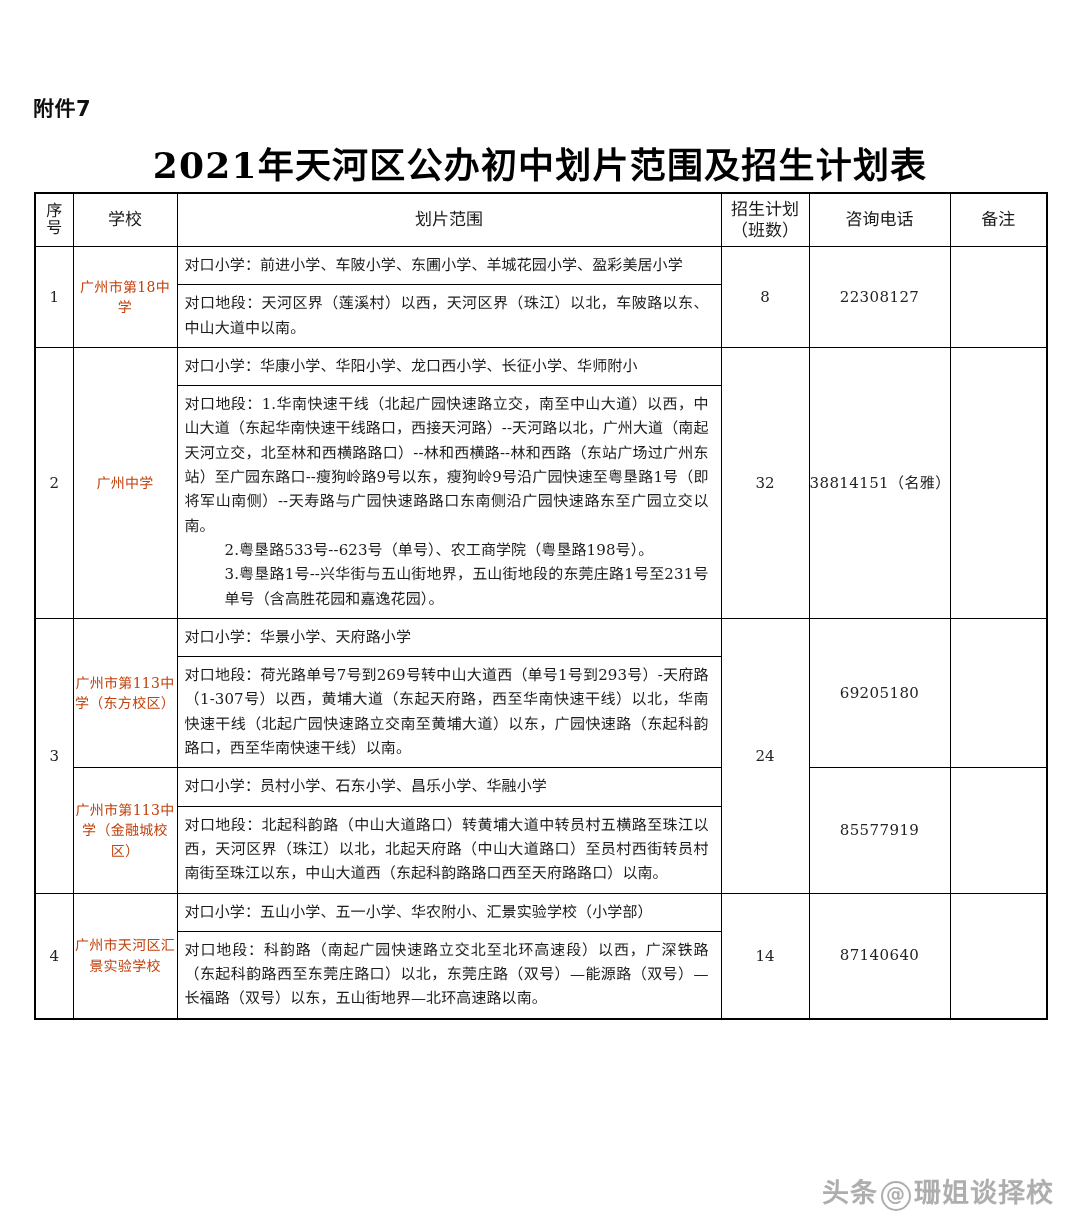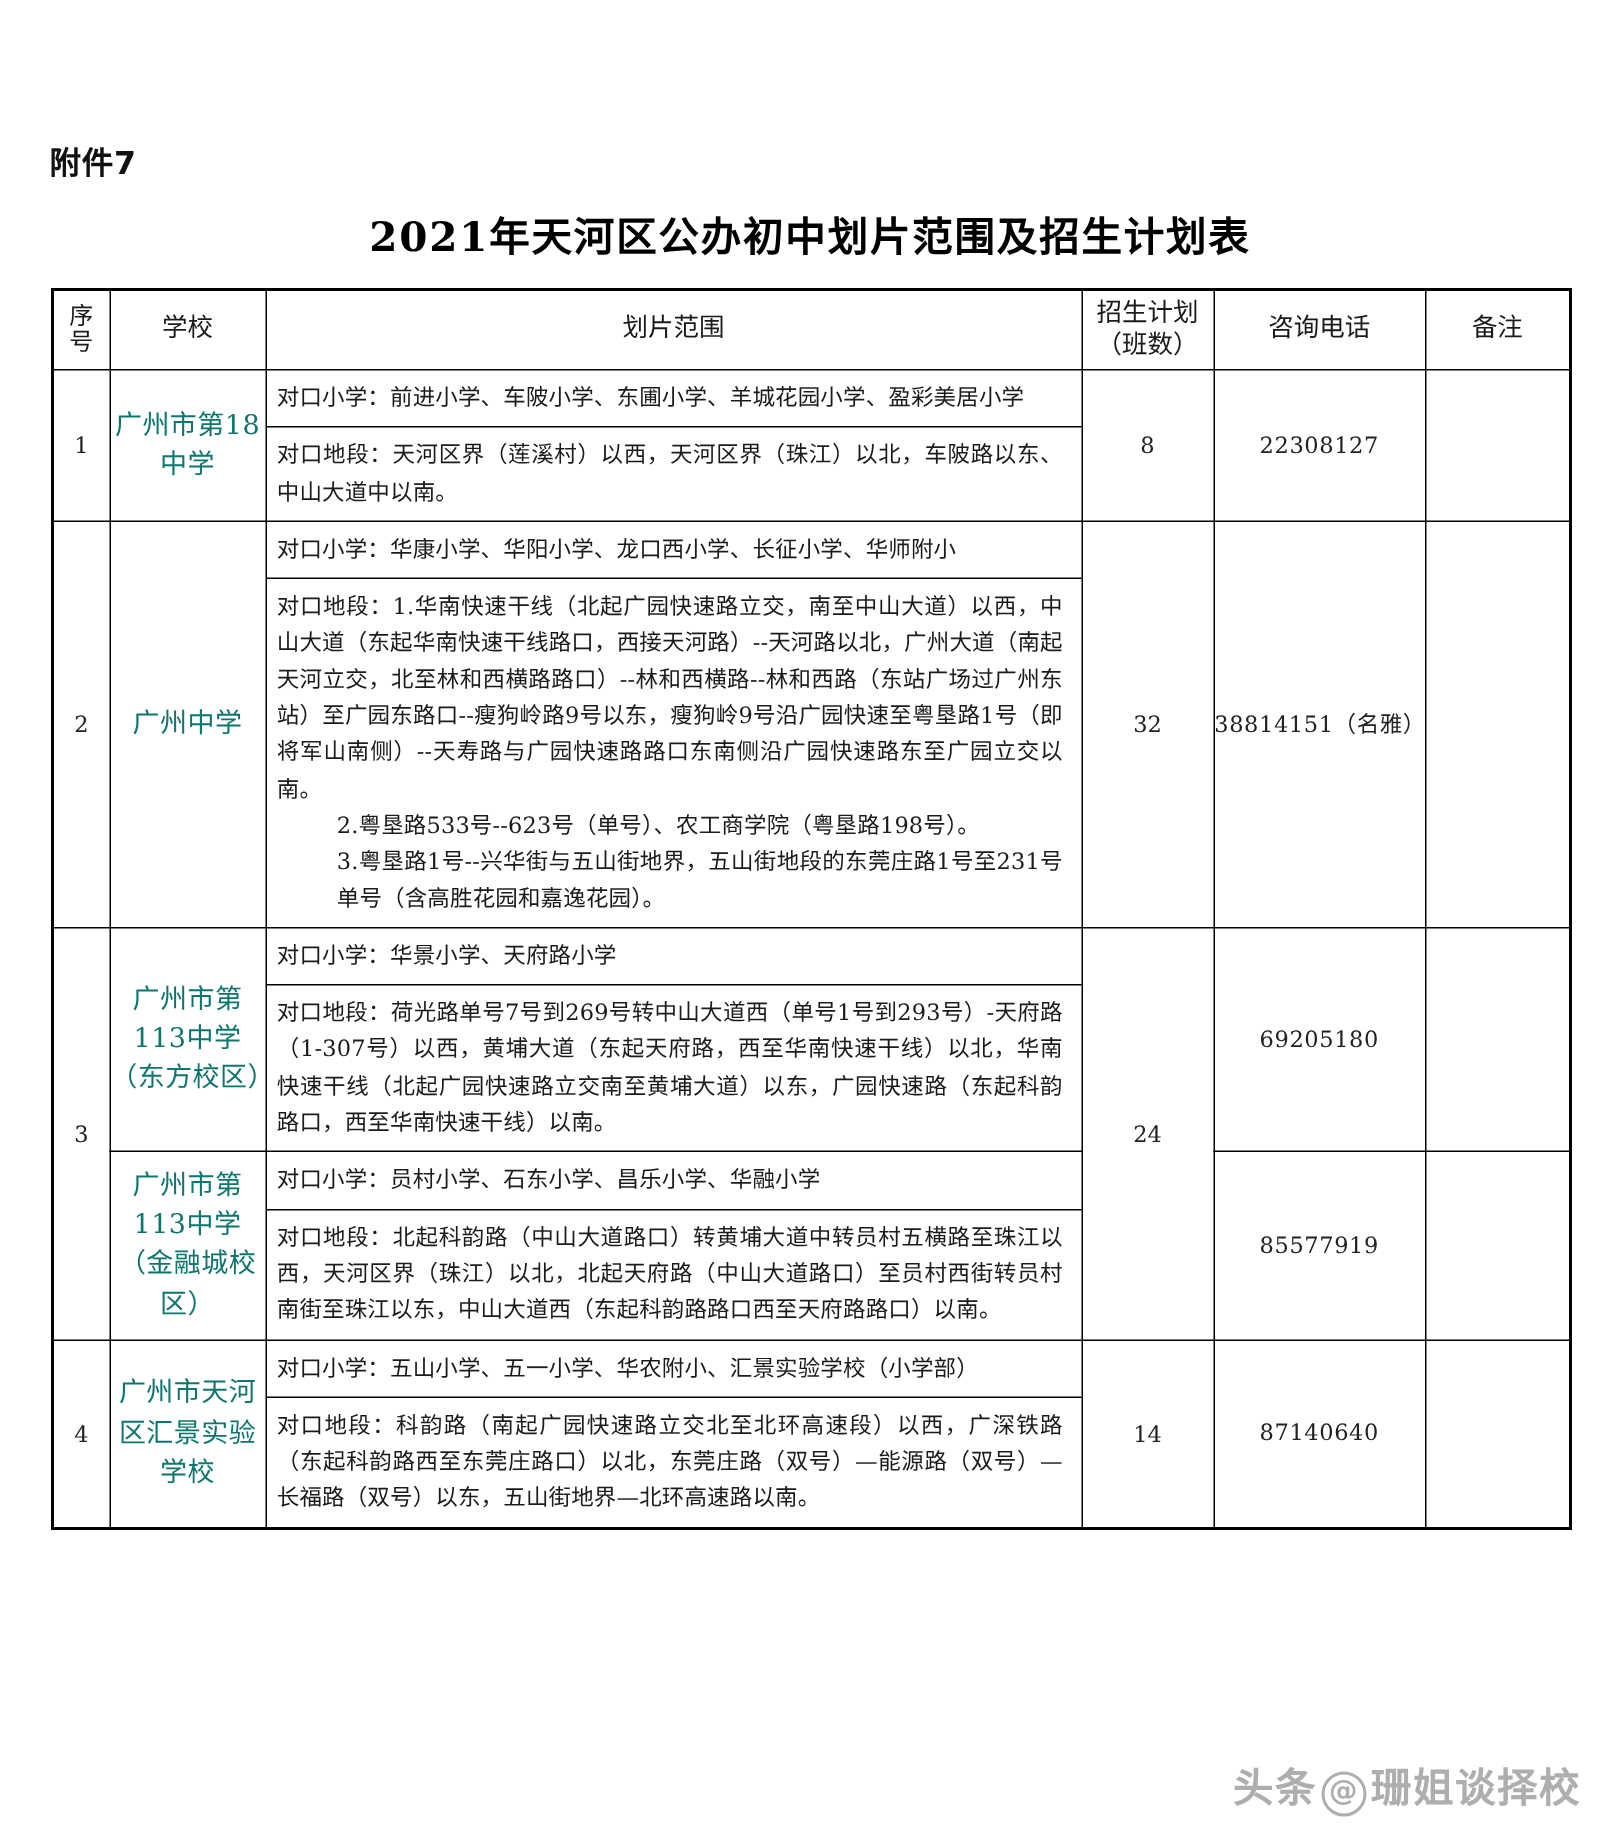--- a/index.html
+++ b/index.html
@@ -37,21 +37,21 @@
   }
 
   
   .doc-title {
     position: absolute;
     left: 0;
     top: 136px;
     width: 1080px;
     text-align: center;
     font-family: "DejaVu Serif", "Liberation Serif", serif;
-    font-size: 27px;
+    font-size: 36px;
     font-weight: 700;
     letter-spacing: 1.2px;
     color: #000;
   }
 
   
   .tbl-wrap {
     position: absolute;
     left: 34px;
     top: 192px;
@@ -100,24 +100,24 @@
   
   .c-num {
     text-align: center;
     font-family: "DejaVu Serif", "Liberation Serif", serif;
     font-size: 15px;
     color: #222;
   }
   .c-school {
     text-align: center;
     font-family: "DejaVu Serif", "Liberation Serif", serif;
-    font-size: 18px;
+    font-size: 14px;
     line-height: 1.45;
     padding: 4px 5px;
-    color: #0f766e;
+    color: #c2410c;
     letter-spacing: 0.3px;
   }
   .c-plan {
     text-align: center;
     font-family: "DejaVu Serif", "Liberation Serif", serif;
     font-size: 15px;
     color: #222;
   }
   .c-tel {
     text-align: center;

